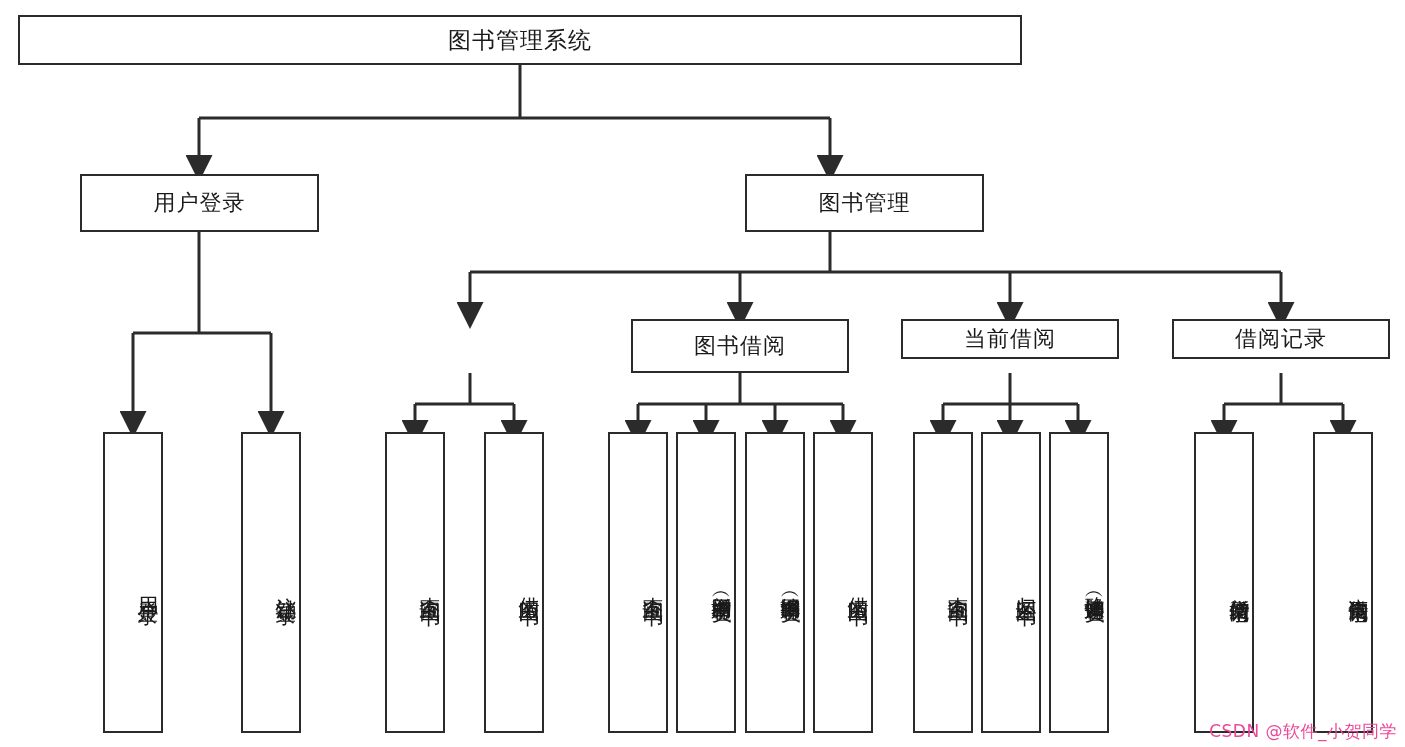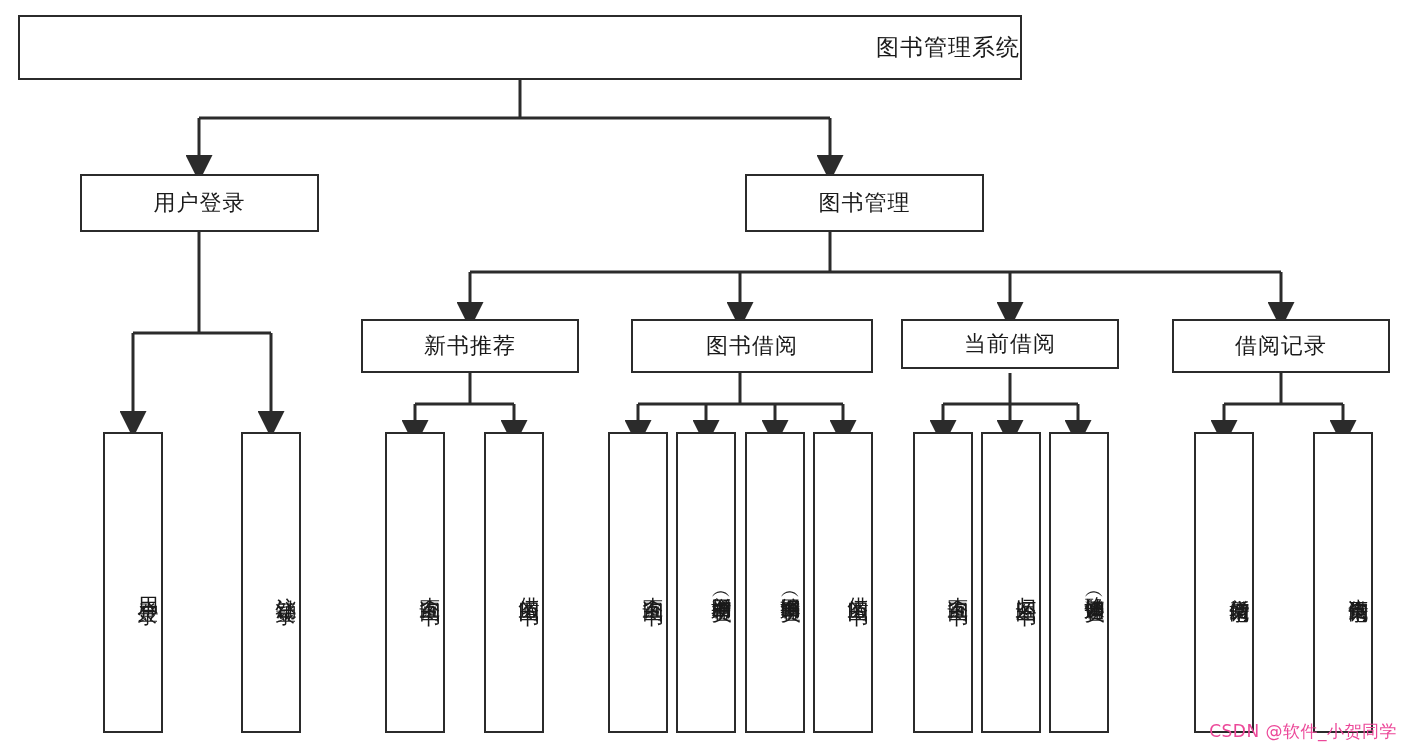--- a/index.html
+++ b/index.html
@@ -117,41 +117,38 @@
       <path d="M1010,404 L1010,423" marker-end="url(#arrow)"></path>
       <path d="M1078,404 L1078,423" marker-end="url(#arrow)"></path>
 
       <path d="M1281,373 L1281,404"></path>
       <path d="M1224,404 L1343,404"></path>
       <path d="M1224,404 L1224,423" marker-end="url(#arrow)"></path>
       <path d="M1343,404 L1343,423" marker-end="url(#arrow)"></path>
     </g>
   </svg>
 
-  <div class="node root" style="left:18px; top:15px; width:1004px; height:65px;justify-content:flex-end;">
+  <div class="node root" style="left:18px; top:15px; width:1004px; height:50px;">
     <span class="label">图书管理系统</span>
   </div>
 
   <div class="node" style="left:80px; top:174px; width:239px; height:58px;">
     <span class="label">用户登录</span>
   </div>
   <div class="node" style="left:711px; top:174px; width:239px; height:58px;margin-left:34px;">
     <span class="label">图书管理</span>
   </div>
 
-  <div class="node" style="left:361px; top:319px; width:218px; height:54px;">
-    <span class="label">新书推荐</span>
-  </div>
-  <div class="node" style="left:631px; top:319px; width:242px; height:54px;">
+  <div class="node" style="left:631px; top:319px; width:218px; height:54px;">
     <span class="label">图书借阅</span>
   </div>
-  <div class="node" style="left:901px; top:319px; width:218px; height:50px;">
+  <div class="node" style="left:901px; top:319px; width:218px; height:40px;">
     <span class="label">当前借阅</span>
   </div>
-  <div class="node" style="left:1172px; top:319px; width:218px; height:54px;">
+  <div class="node" style="left:1172px; top:319px; width:218px; height:40px;">
     <span class="label">借阅记录</span>
   </div>
 
   <div class="node leaf" style="left:103px; top:432px; width:60px; height:301px;">
     <span class="label">用户登录</span>
   </div>
   <div class="node leaf" style="left:241px; top:432px; width:60px; height:301px;">
     <span class="label">注销登录</span>
   </div>
 

